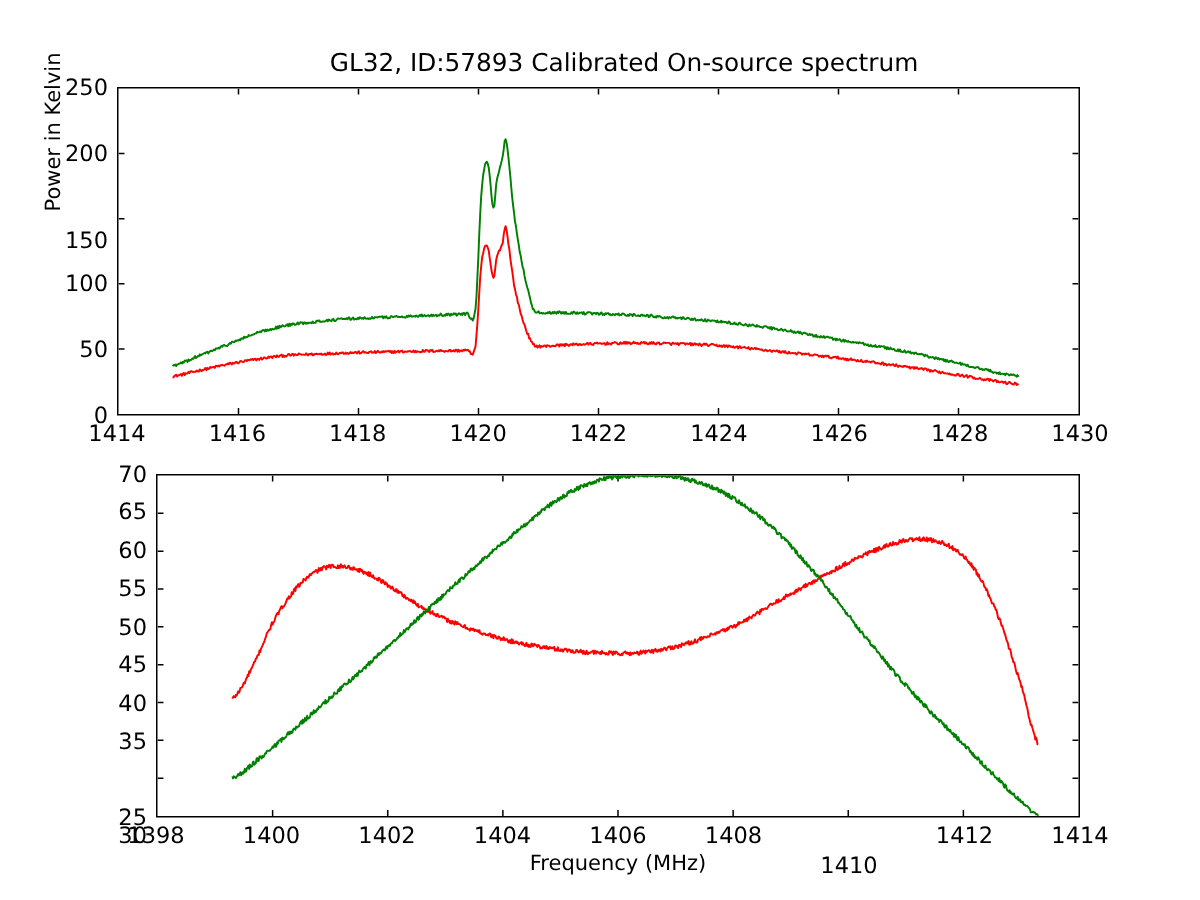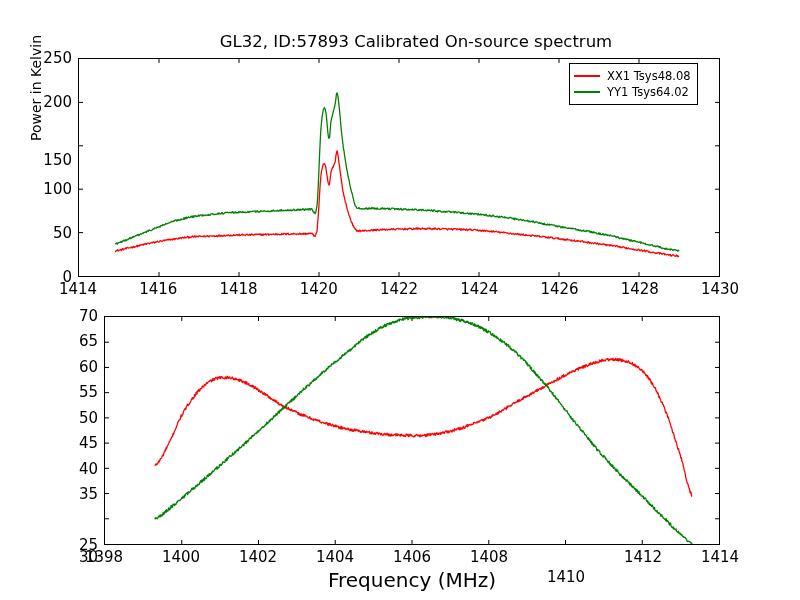--- a/index.html
+++ b/index.html
@@ -81,21 +81,21 @@
     transform: rotate(-90deg);
     transform-origin: center center;
     white-space: nowrap;
   }
   #xlabel-bottom {
     position: absolute;
     left: 104px;
     top: 568px;
     width: 616px;
     text-align: center;
-    font-size: 20px;
+    font-size: 14px;
     white-space: nowrap;
   }
   .legend {
     position: absolute;
     box-sizing: border-box;
     border: 1px solid #000000;
     background: #ffffff;
     padding: 4px 6px 4px 4px;
   }
   #legend-top {
@@ -172,30 +172,20 @@
       <div class="tick-label xtick" style="left: 238.5px; top: 282px; width: 60px; margin-left: -30px; transform: none; text-align: center;">1418</div>
       <div class="tick-label xtick" style="left: 318.75px; top: 282px; width: 60px; margin-left: -30px; transform: none; text-align: center;">1420</div>
       <div class="tick-label xtick" style="left: 399px; top: 282px; width: 60px; margin-left: -30px; transform: none; text-align: center;">1422</div>
       <div class="tick-label xtick" style="left: 479.25px; top: 282px; width: 60px; margin-left: -30px; transform: none; text-align: center;">1424</div>
       <div class="tick-label xtick" style="left: 559.5px; top: 282px; width: 60px; margin-left: -30px; transform: none; text-align: center;">1426</div>
       <div class="tick-label xtick" style="left: 639.75px; top: 282px; width: 60px; margin-left: -30px; transform: none; text-align: center;">1428</div>
       <div class="tick-label xtick" style="left: 720px; top: 282px; width: 60px; margin-left: -30px; transform: none; text-align: center;">1430</div>
     </div>
   <div id="ylabel-top">Power in Kelvin</div>
 
-  <div class="legend" id="legend-top">
-    <div class="legend-row">
-      <span class="legend-swatch" style="background:#FF0000"></span>
-      <span class="legend-text">XX1 Tsys48.08</span>
-    </div>
-    <div class="legend-row">
-      <span class="legend-swatch" style="background:#008000"></span>
-      <span class="legend-text">YY1 Tsys64.02</span>
-    </div>
-  </div>
 
   <div class="axes" id="axes-bottom">
     <svg class="plot-svg" id="svg-bottom" viewBox="0 0 616 229" preserveAspectRatio="none">
         <line x1="77" x2="77" y1="229" y2="225" stroke="#000" stroke-width="1"></line>
         <line x1="77" x2="77" y1="0" y2="4" stroke="#000" stroke-width="1"></line>
         <line x1="154" x2="154" y1="229" y2="225" stroke="#000" stroke-width="1"></line>
         <line x1="154" x2="154" y1="0" y2="4" stroke="#000" stroke-width="1"></line>
         <line x1="231" x2="231" y1="229" y2="225" stroke="#000" stroke-width="1"></line>
         <line x1="231" x2="231" y1="0" y2="4" stroke="#000" stroke-width="1"></line>
         <line x1="308" x2="308" y1="229" y2="225" stroke="#000" stroke-width="1"></line>

